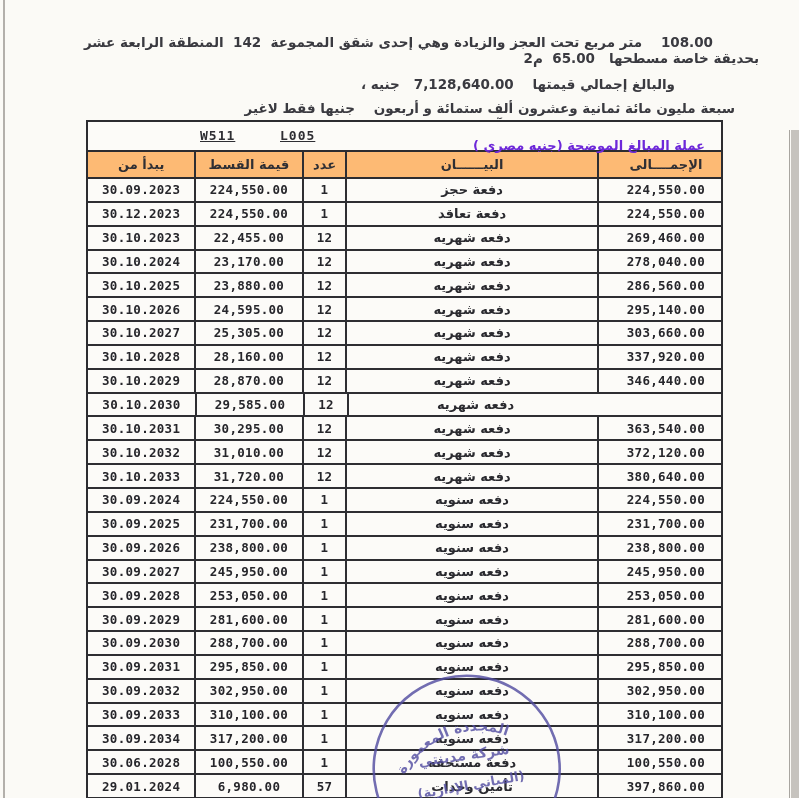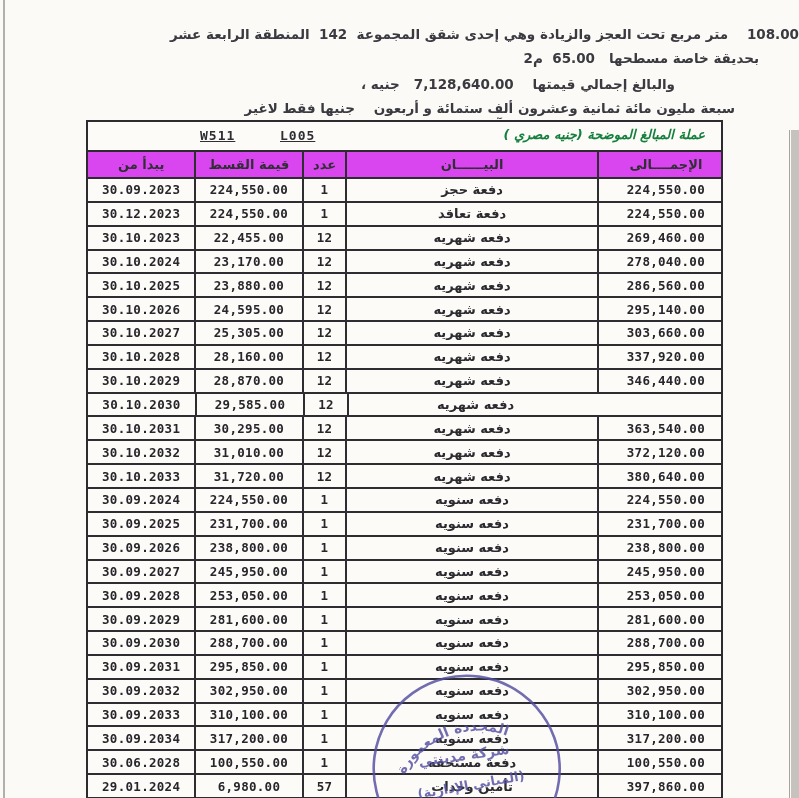--- a/index.html
+++ b/index.html
@@ -13,38 +13,38 @@
   .edge-right{position:absolute;left:791px;top:130px;width:8px;height:668px;background:#c6c3be;}
   .edge-right-line{position:absolute;left:789px;top:130px;width:1px;height:668px;background:#a8a5a0;}
 
   
   .intro{position:absolute;top:0;left:0;width:799px;}
   .intro-line{
     position:absolute;right:0;direction:rtl;text-align:right;
     white-space:pre;font-size:13.5px;font-weight:bold;color:#3a3a40;
     letter-spacing:.3px;
   }
-  .il-1{top:12px;}
+  .il-1{top:20px;padding-right:86px;}
   .il-2{top:36px;padding-right:40px;}
   .il-3{top:62px;padding-right:124px;}
   .il-4{top:86px;padding-right:64px;}
   .il-5{top:103px;padding-right:150px;}
 
   
   .sched{position:absolute;left:86px;top:120px;width:637px;box-sizing:border-box;
          border:2px solid #2c2c30;background:#fcfbf8;}
   .top-bar{position:relative;height:30px;border-bottom:2px solid #2c2c30;box-sizing:border-box;}
-  .currency-note{position:absolute;right:16px;top:5px;direction:rtl;
-                 font-size:13px;font-weight:bold;color:#15803d;font-style:italic;}
+  .currency-note{position:absolute;right:16px;top:16px;direction:rtl;
+                 font-size:13px;font-weight:bold;color:#6d28d9;}
   .code{position:absolute;top:6px;font-family:"DejaVu Sans Mono",monospace;
         font-size:13px;font-weight:bold;color:#2e2e33;letter-spacing:1px;text-decoration:underline;}
   .code-w{left:112px;}
   .code-l{left:192px;}
 
-  .t-head{display:flex;height:27px;background:#d946ef;border-bottom:2px solid #2c2c30;box-sizing:border-box;}
+  .t-head{display:flex;height:27px;background:#fdba74;border-bottom:2px solid #2c2c30;box-sizing:border-box;}
   .t-body{display:flex;flex-direction:column;height:618px;}
   .t-row{flex:1;display:flex;border-bottom:2px solid #2e2e32;box-sizing:border-box;}
   .t-row:last-child{border-bottom:none;}
   .cell{box-sizing:border-box;border-right:2px solid #2e2e32;
         display:flex;align-items:center;justify-content:center;overflow:hidden;}
   .cell:last-child{border-right:none;}
   .c-date {width:109px;}
   .c-amt  {width:108px;}
   .c-cnt  {width:44px;}
   .c-desc {width:253px;}

